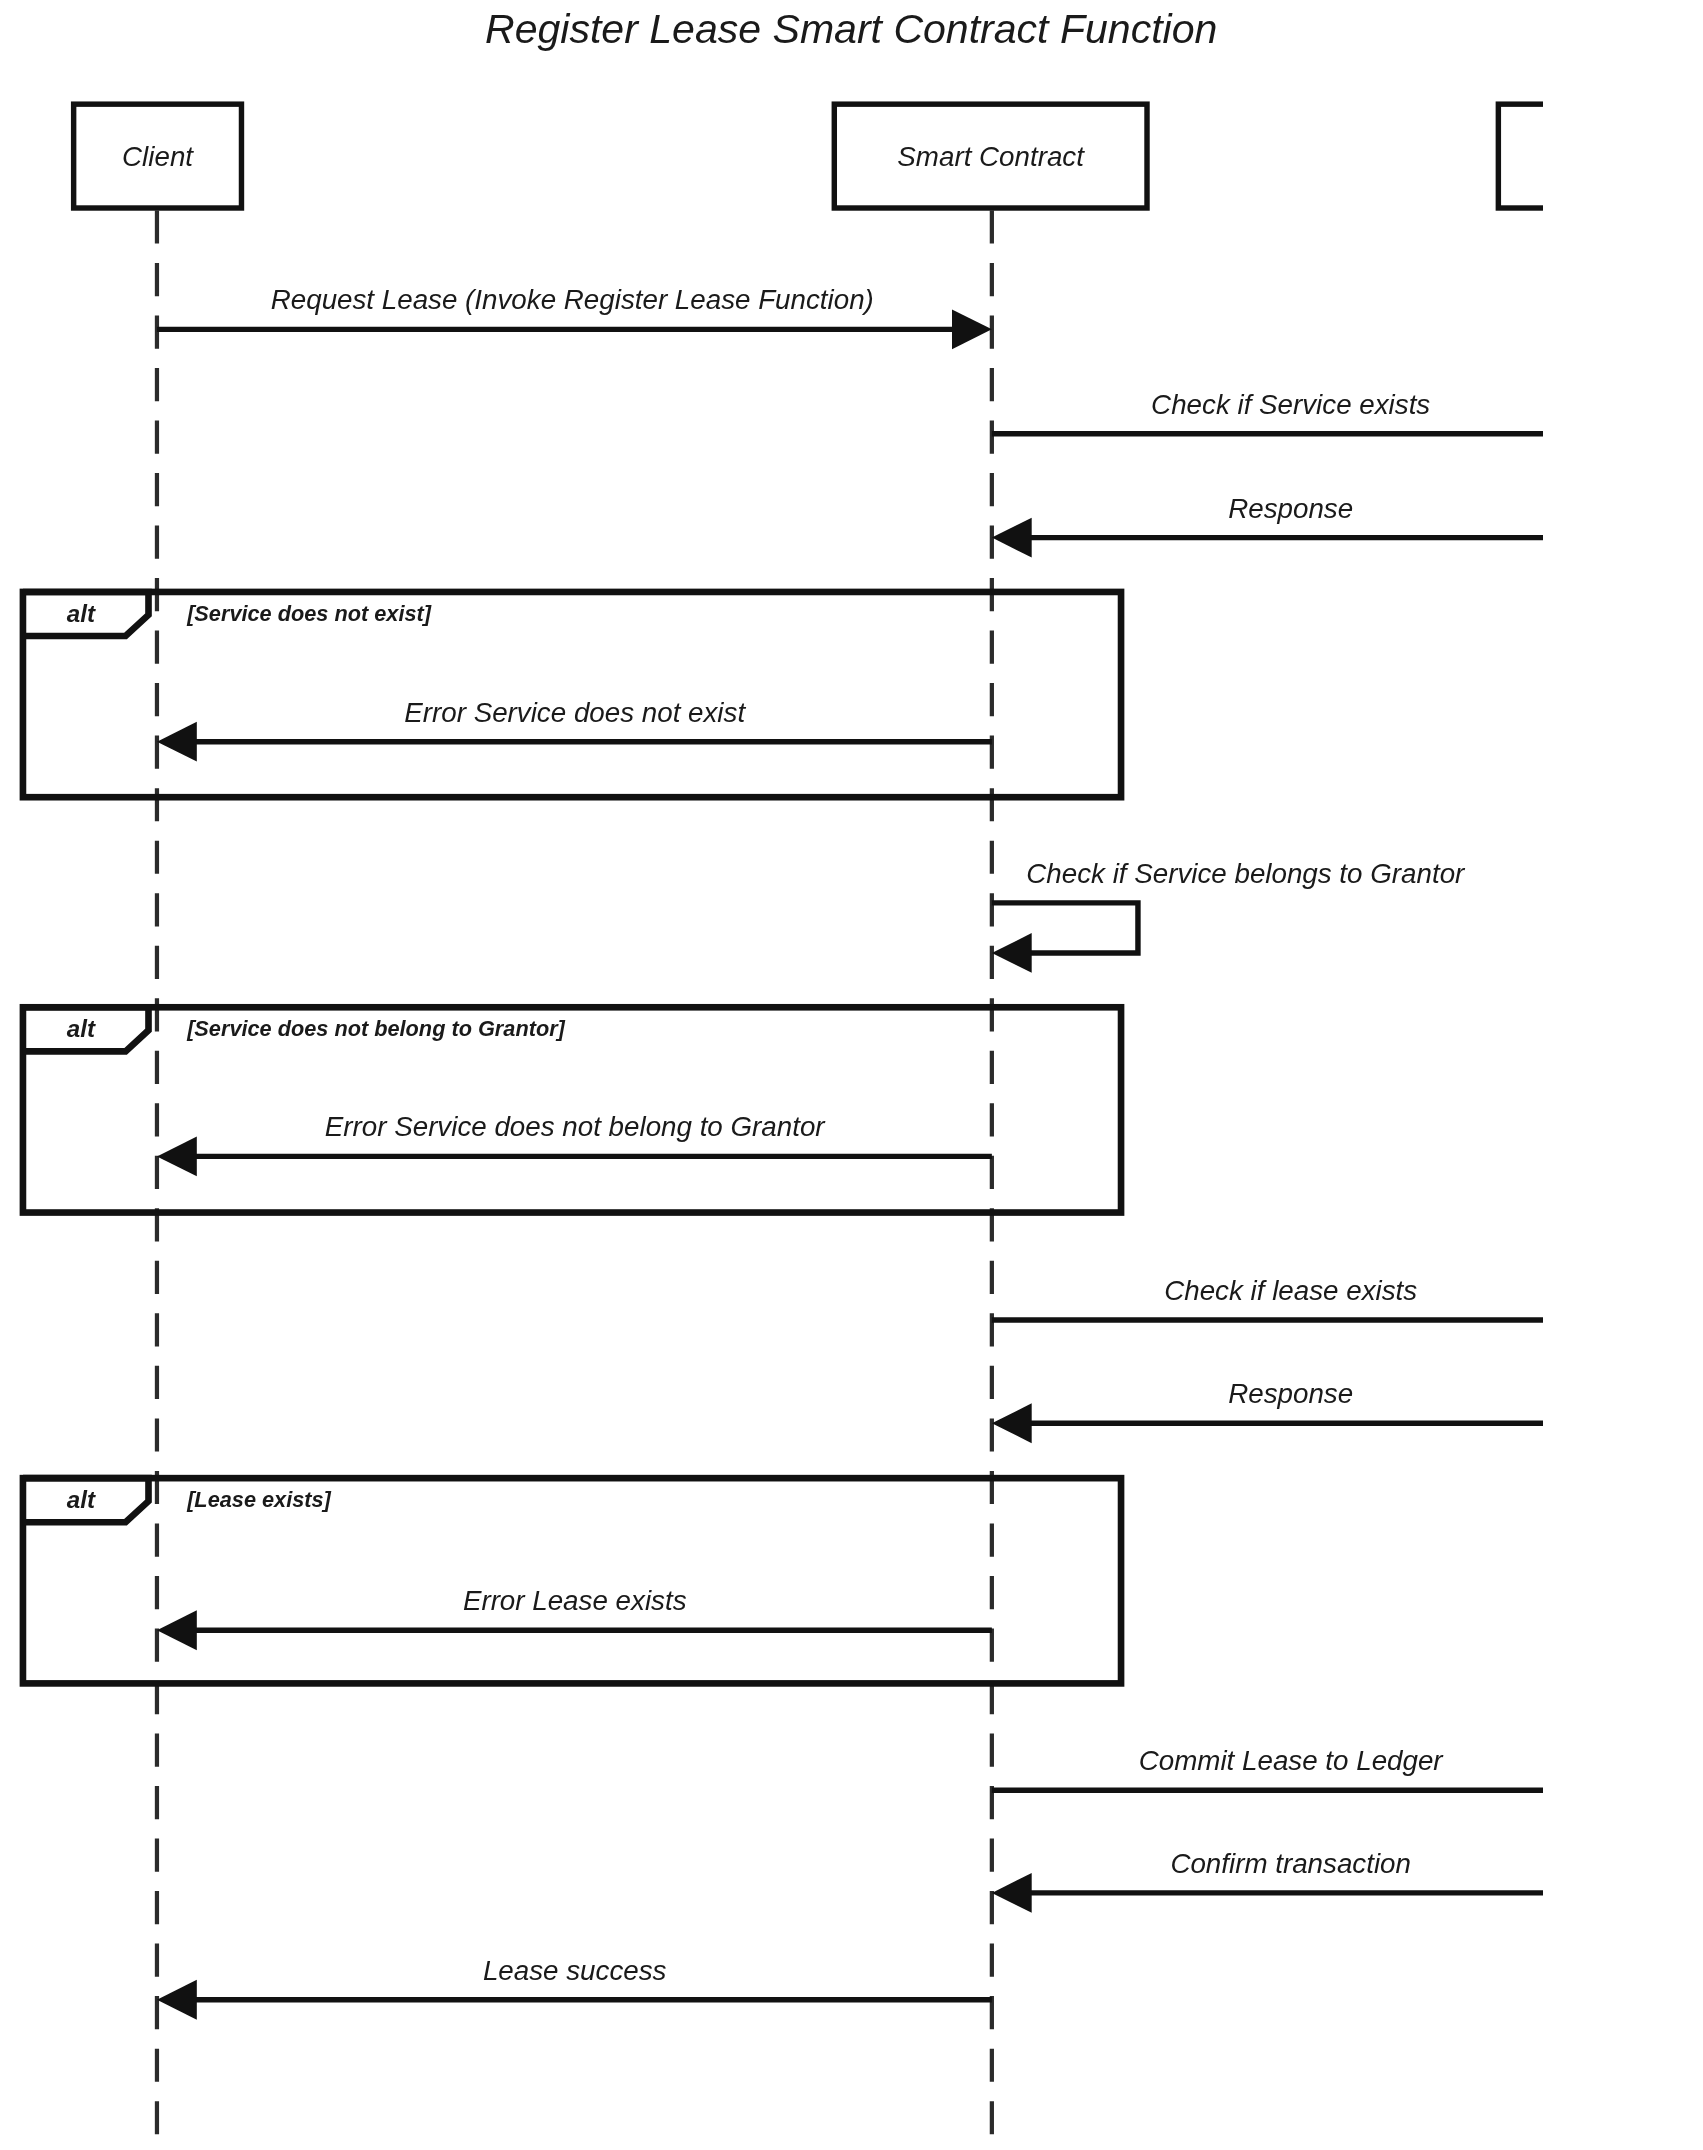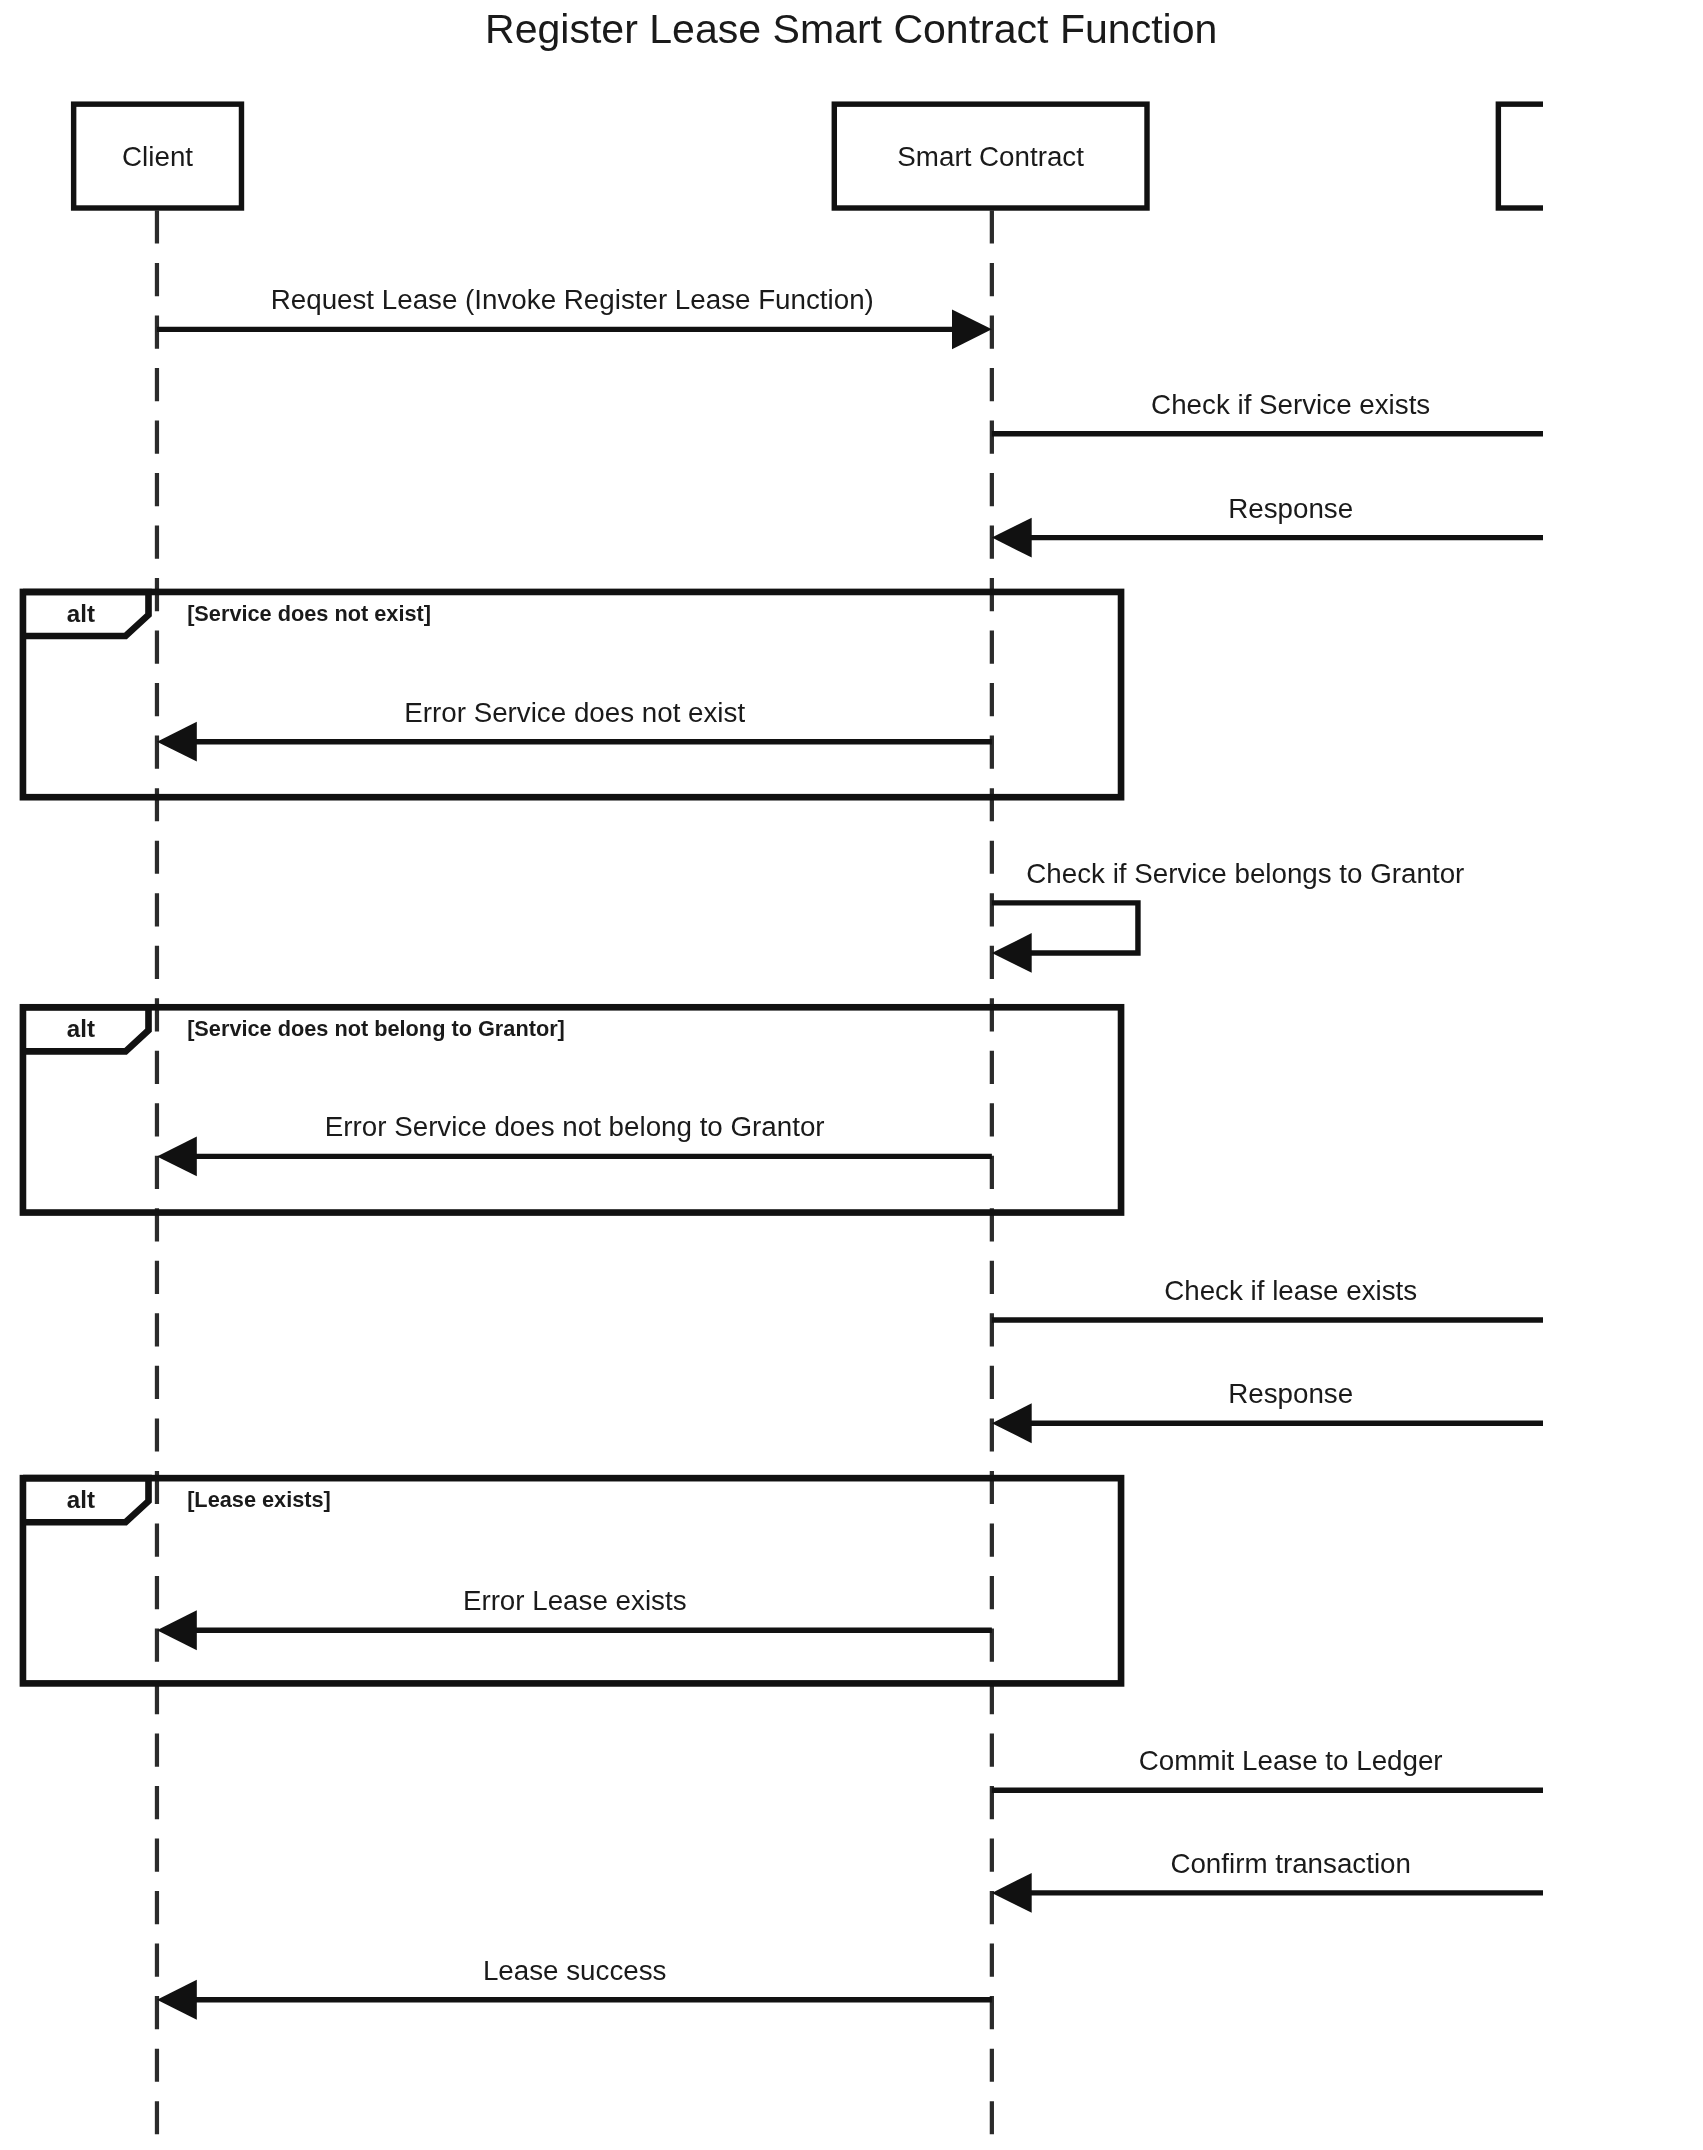--- a/index.html
+++ b/index.html
@@ -7,20 +7,21 @@
     padding: 0;
     background: #ffffff;
   }
   #canvas {
     position: relative;
     width: 1543px;
     height: 2151px;
     background: #ffffff;
     font-family: "Liberation Sans", sans-serif;
     overflow: hidden;
+    font-style: italic;
   }
   svg.diagram {
     position: absolute;
     top: 0;
     left: 0;
     width: 1703px;
     height: 2151px;
   }
   .dtitle {
     font-family: "Liberation Sans", sans-serif;

